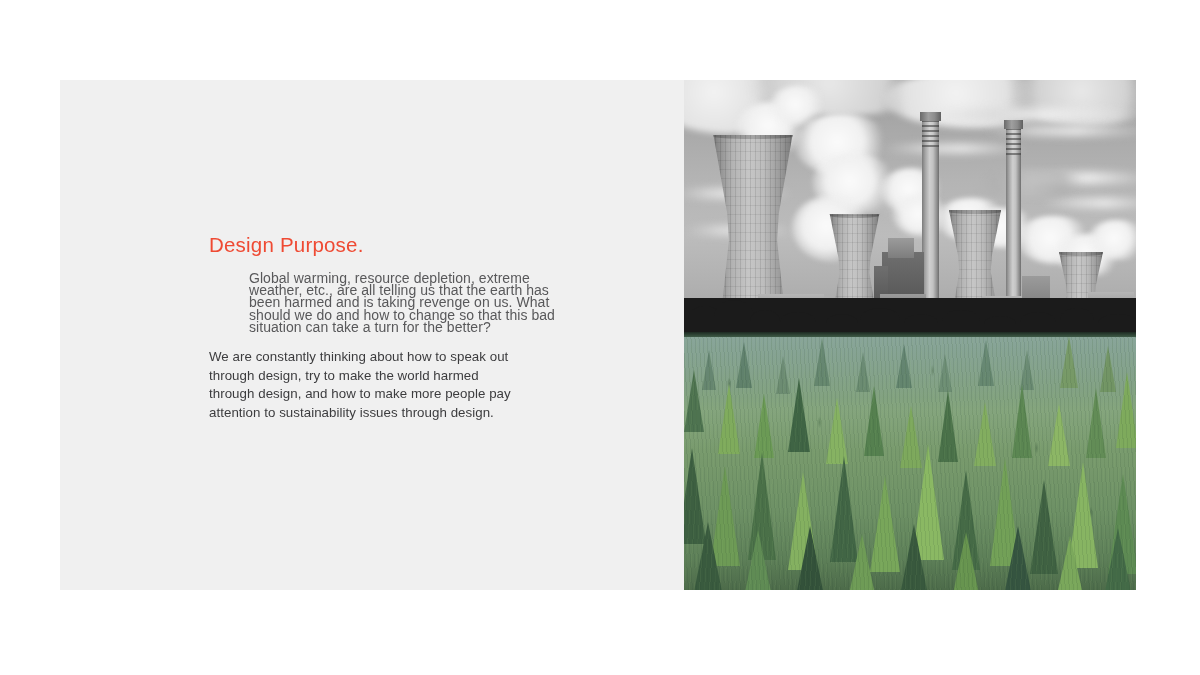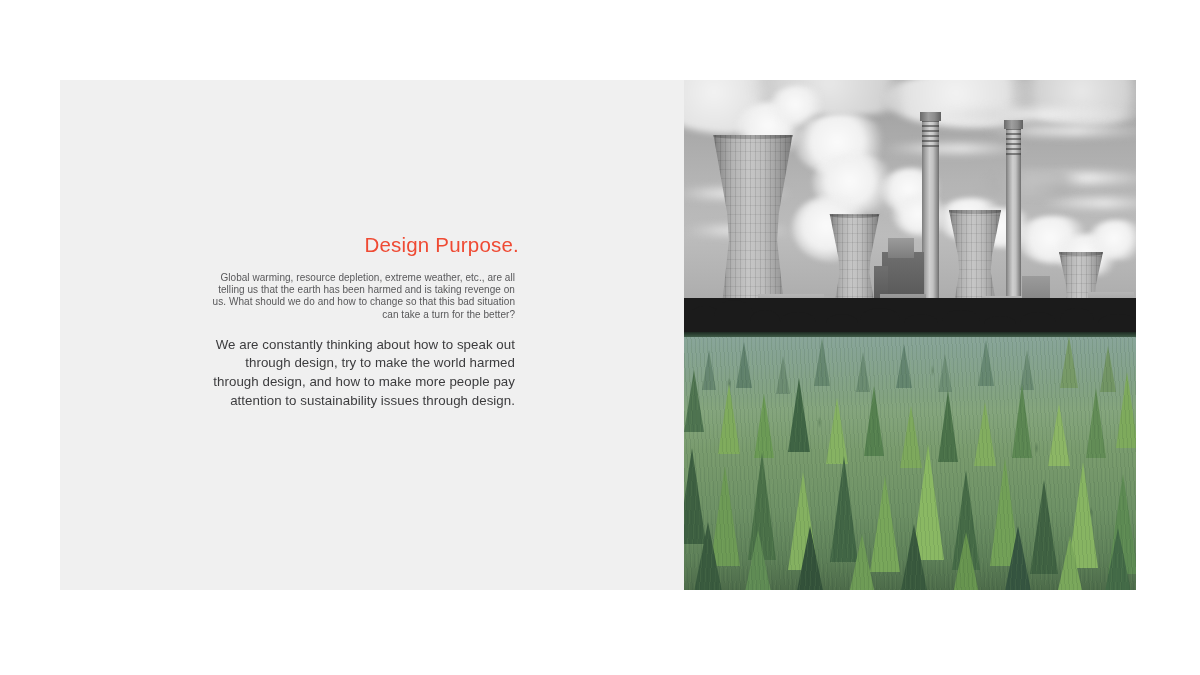--- a/index.html
+++ b/index.html
@@ -1,39 +1,39 @@
 <!DOCTYPE html>
 <html><head>
 <meta charset="utf-8">
 <style>
   * { margin:0; padding:0; box-sizing:border-box; }
   html,body{
     width:1200px; height:675px; background:#ffffff; overflow:hidden;
     font-family:"Liberation Sans", sans-serif;
   }
-  .slide{ position:relative; width:1200px; height:675px; background:#ffffff;text-align:right; }
+  .slide{ position:relative; width:1200px; height:675px; background:#ffffff; }
 
   
   .panel{
     position:absolute; left:60px; top:80px; width:624px; height:510px;
     background:#f0f0f0;
   }
 
   
   .textblock{
     position:absolute; left:209px; top:232px; width:310px;
   }
   .heading{
     font-size:20.5px; line-height:26px; color:#ef4a33;
     font-weight:400; letter-spacing:.2px; white-space:nowrap;
   }
   .para-small{
     margin-top:14px;
-    font-size:10px; line-height:12.2px; color:#58585a;
-    letter-spacing:.05px; width:306px;
+    font-size:14px; line-height:12.2px; color:#58585a;
+    letter-spacing:.05px; width:306px;margin-left:40px;
   }
   .para-large{
     margin-top:15px;
     font-size:13.3px; line-height:18.6px; color:#3c3c3e;
     letter-spacing:.05px; width:306px;
   }
 
   
   .photos{
     position:absolute; left:684px; top:80px; width:452px; height:510px;

